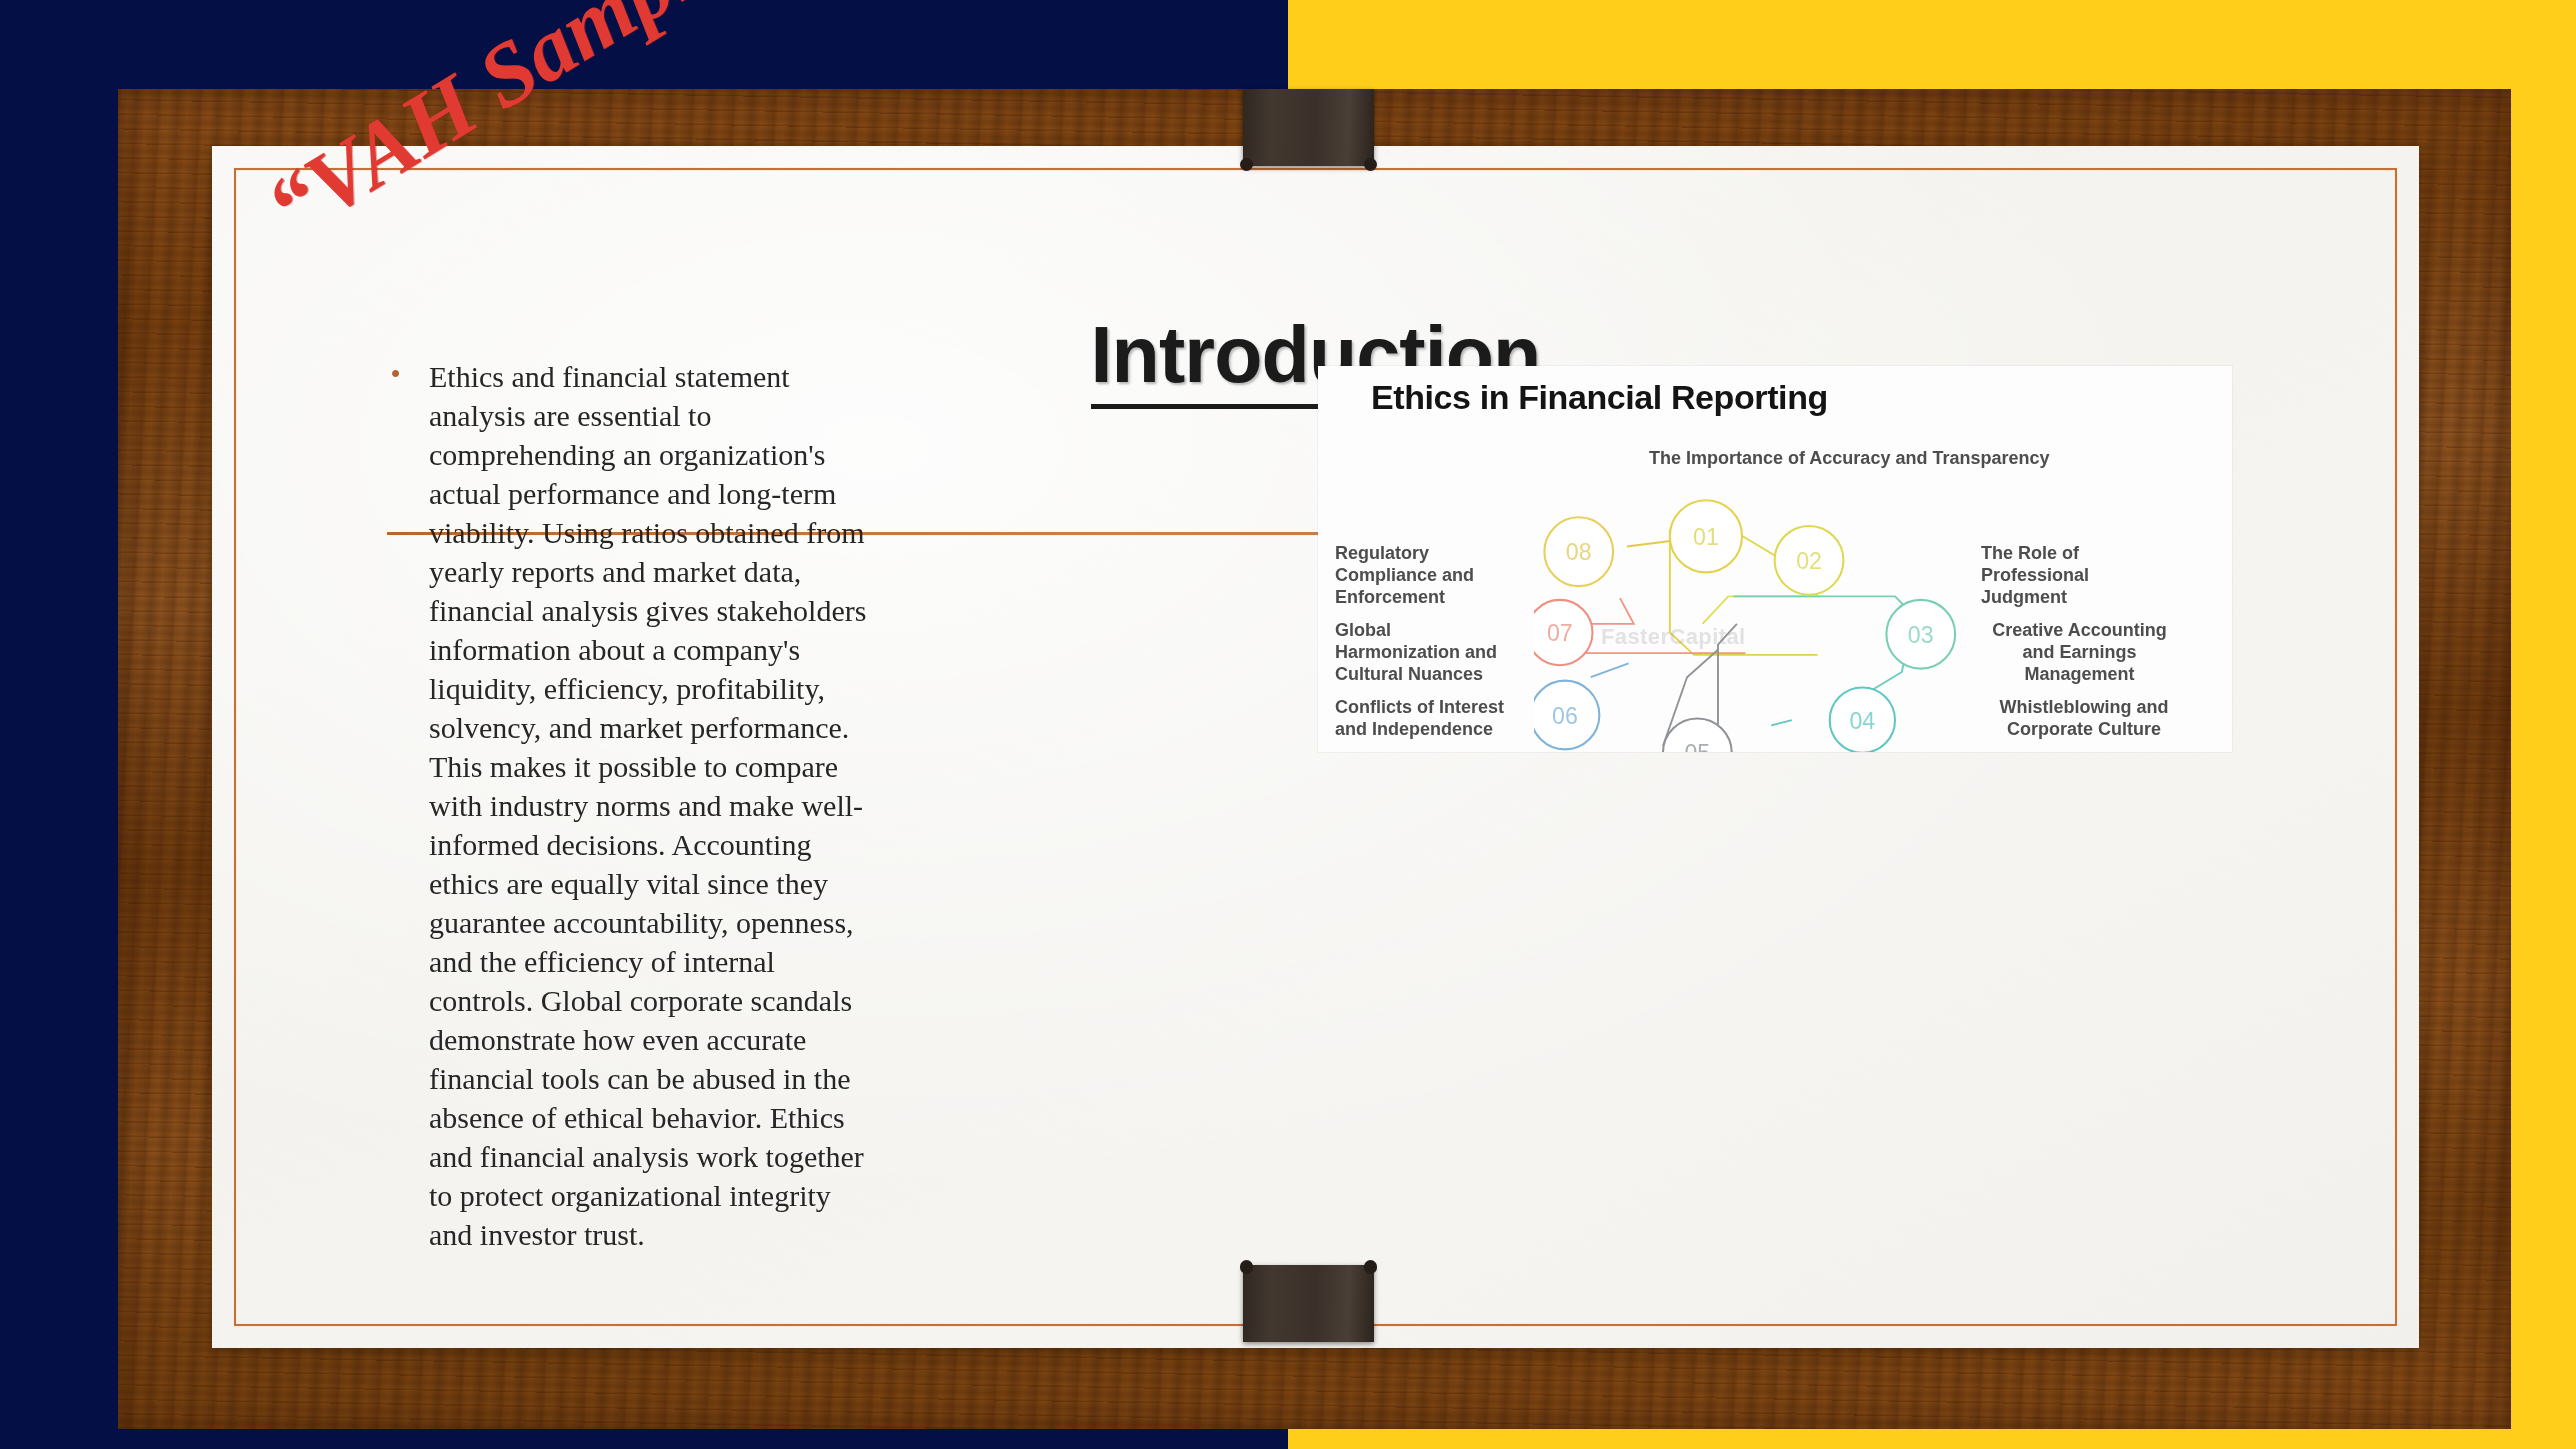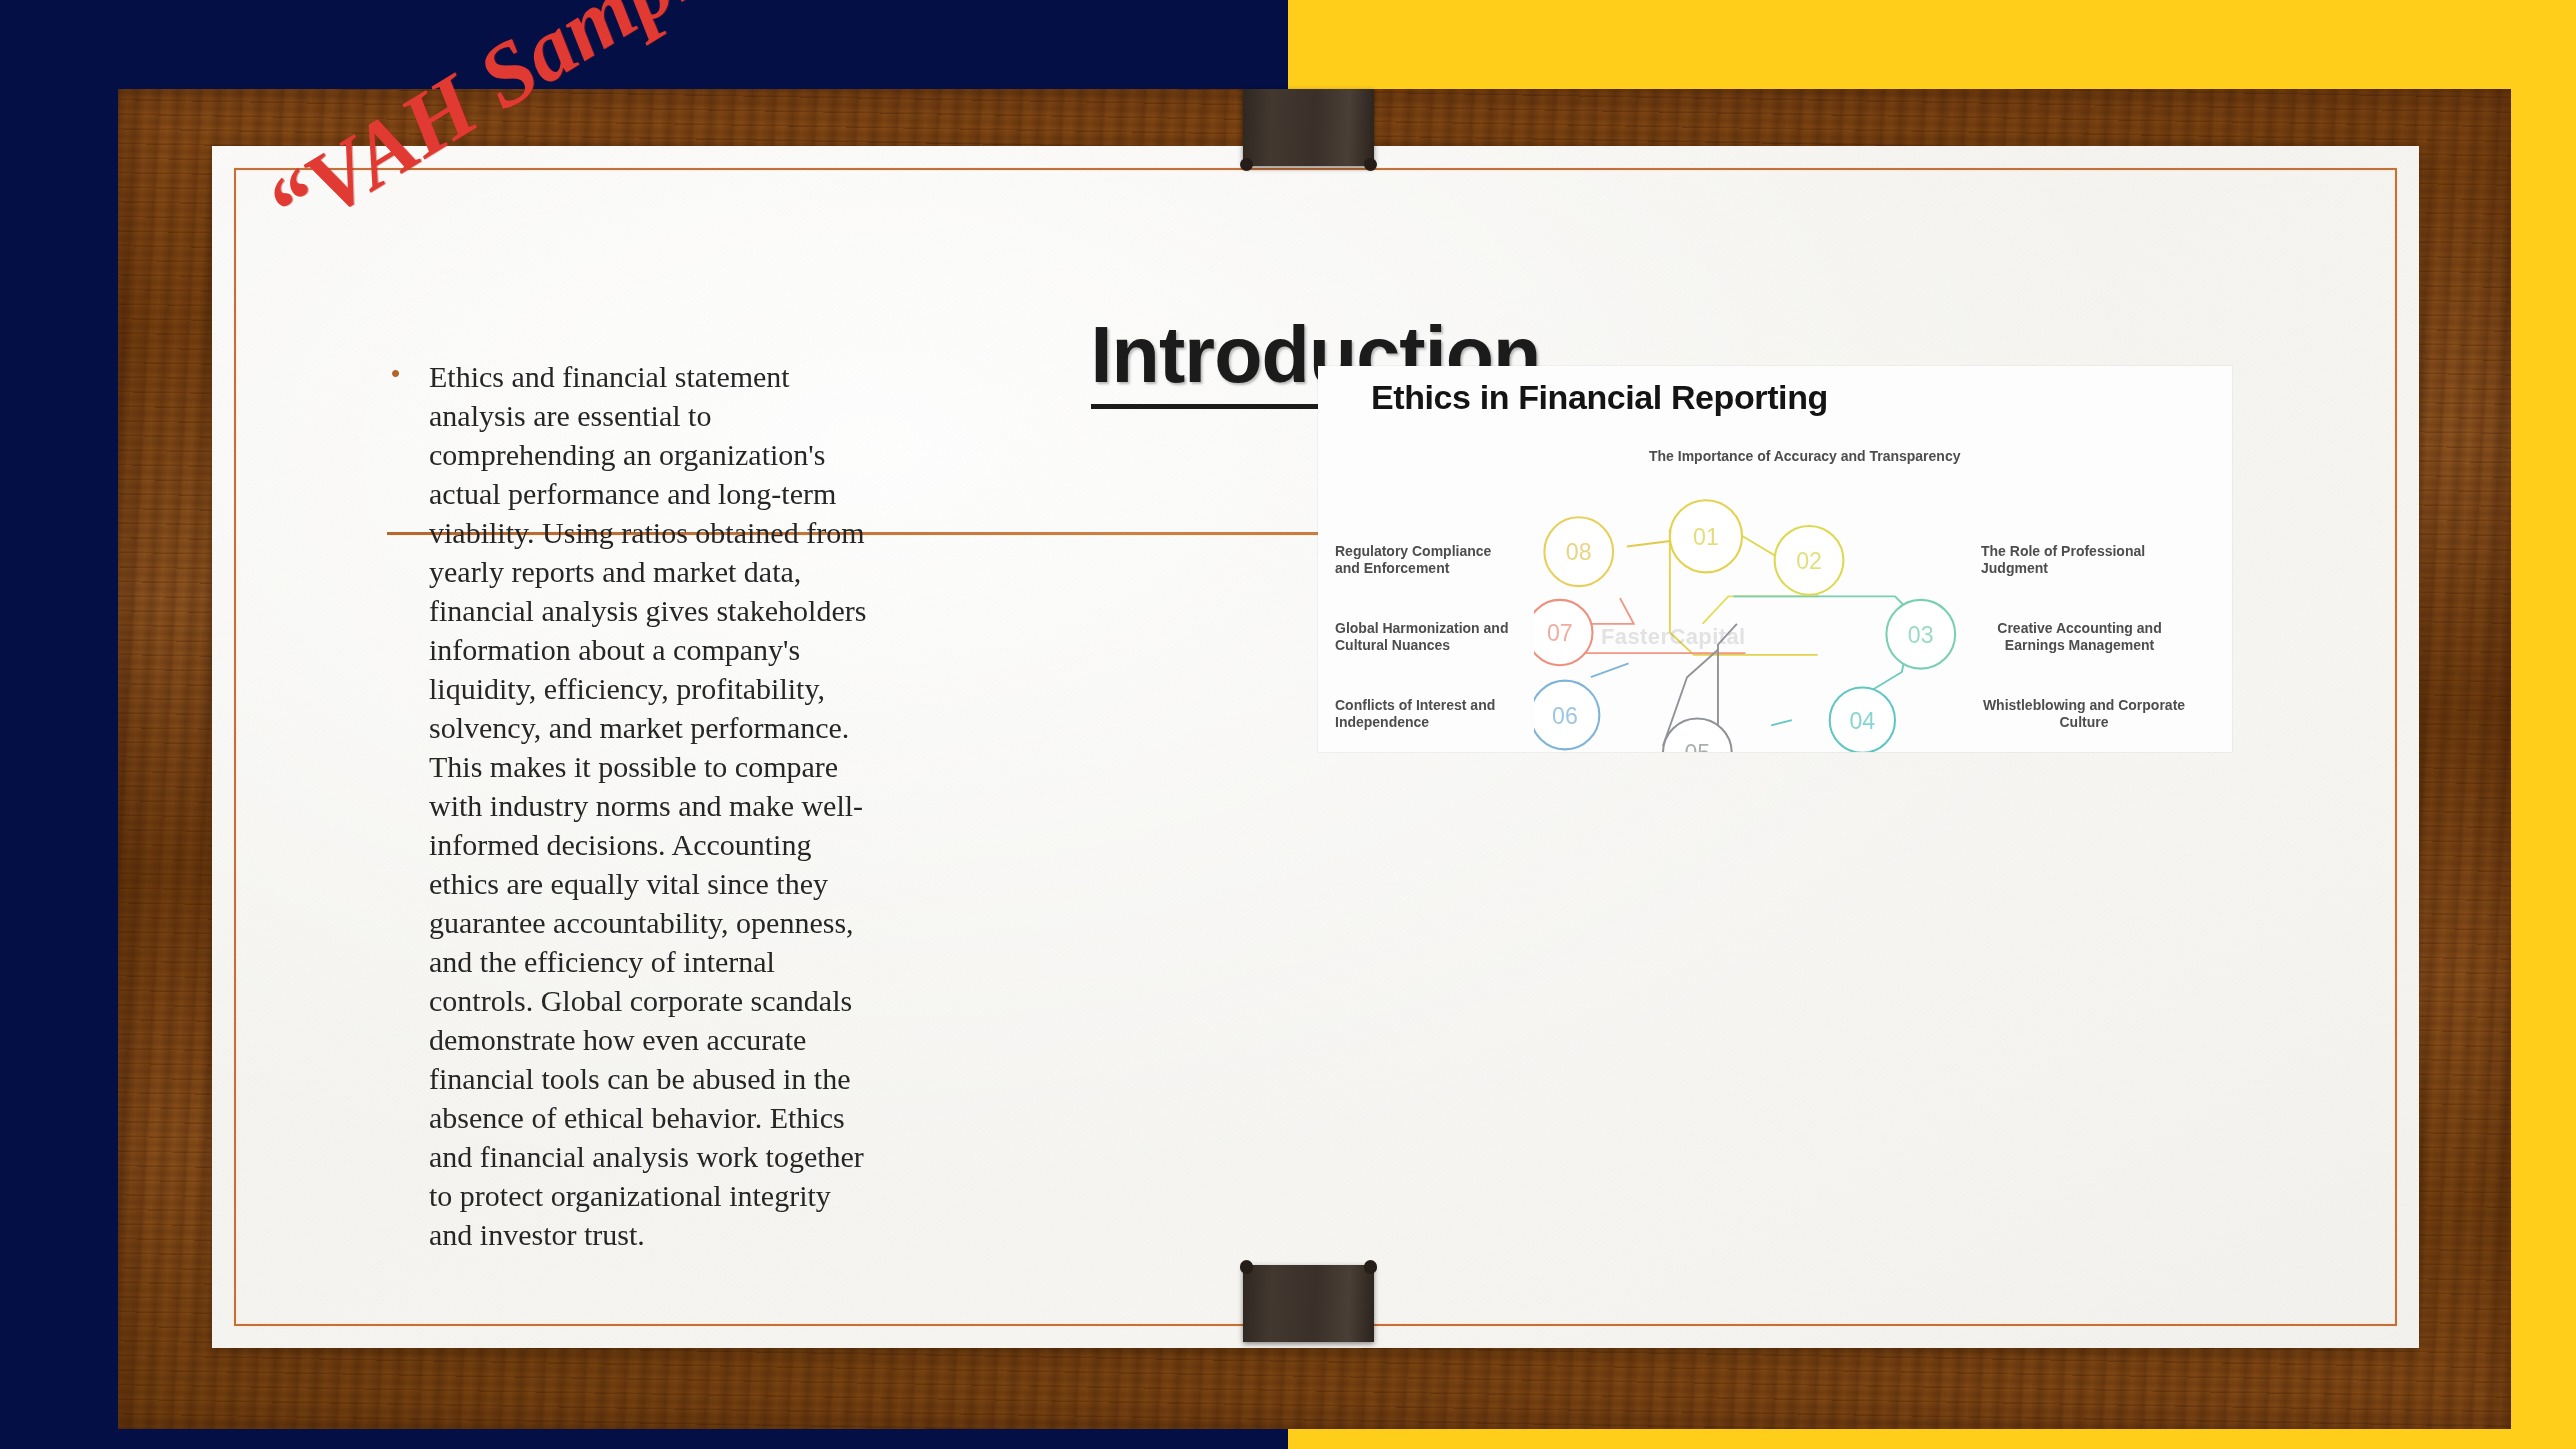--- a/index.html
+++ b/index.html
@@ -104,21 +104,21 @@
     position:absolute;left:1106px;top:220px;width:914px;height:386px;
     background:#fdfdfd;overflow:hidden;
     box-shadow:0 0 0 0.9px rgba(0,0,0,.04);
   }
   #fig-title{
     position:absolute;left:53px;top:12px;
     font-size:34px;font-weight:700;color:#141414;letter-spacing:-0.4px;
     font-family:"Liberation Sans",sans-serif;
   }
   .fig-lbl{
-    position:absolute;font-size:14px;line-height:1.22;color:#4d4d4d;font-weight:700;
+    position:absolute;font-size:18px;line-height:1.22;color:#4d4d4d;font-weight:700;
     font-family:"Liberation Sans",sans-serif;
   }
   #lbl-accuracy{left:331px;top:82px;}
   #lbl-regulatory{left:17px;top:177px;width:185px;}
   #lbl-global{left:17px;top:254px;width:185px;}
   #lbl-conflicts{left:17px;top:331px;width:185px;}
   #lbl-profjudg{left:663px;top:177px;width:197px;}
   #lbl-creative{left:663px;top:254px;width:197px;text-align:center;}
   #lbl-whistle{left:663px;top:331px;width:206px;text-align:center;}
 

